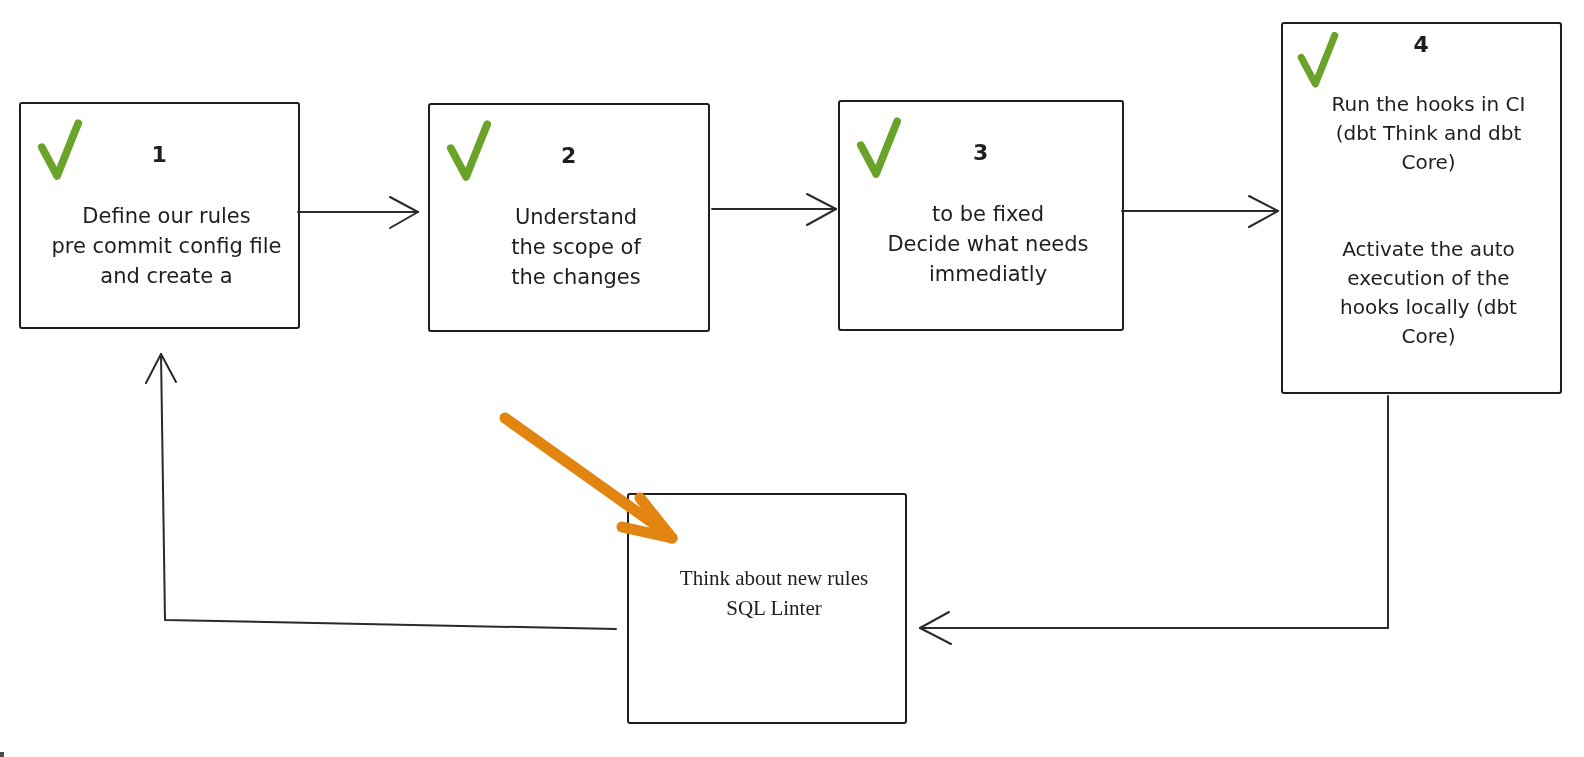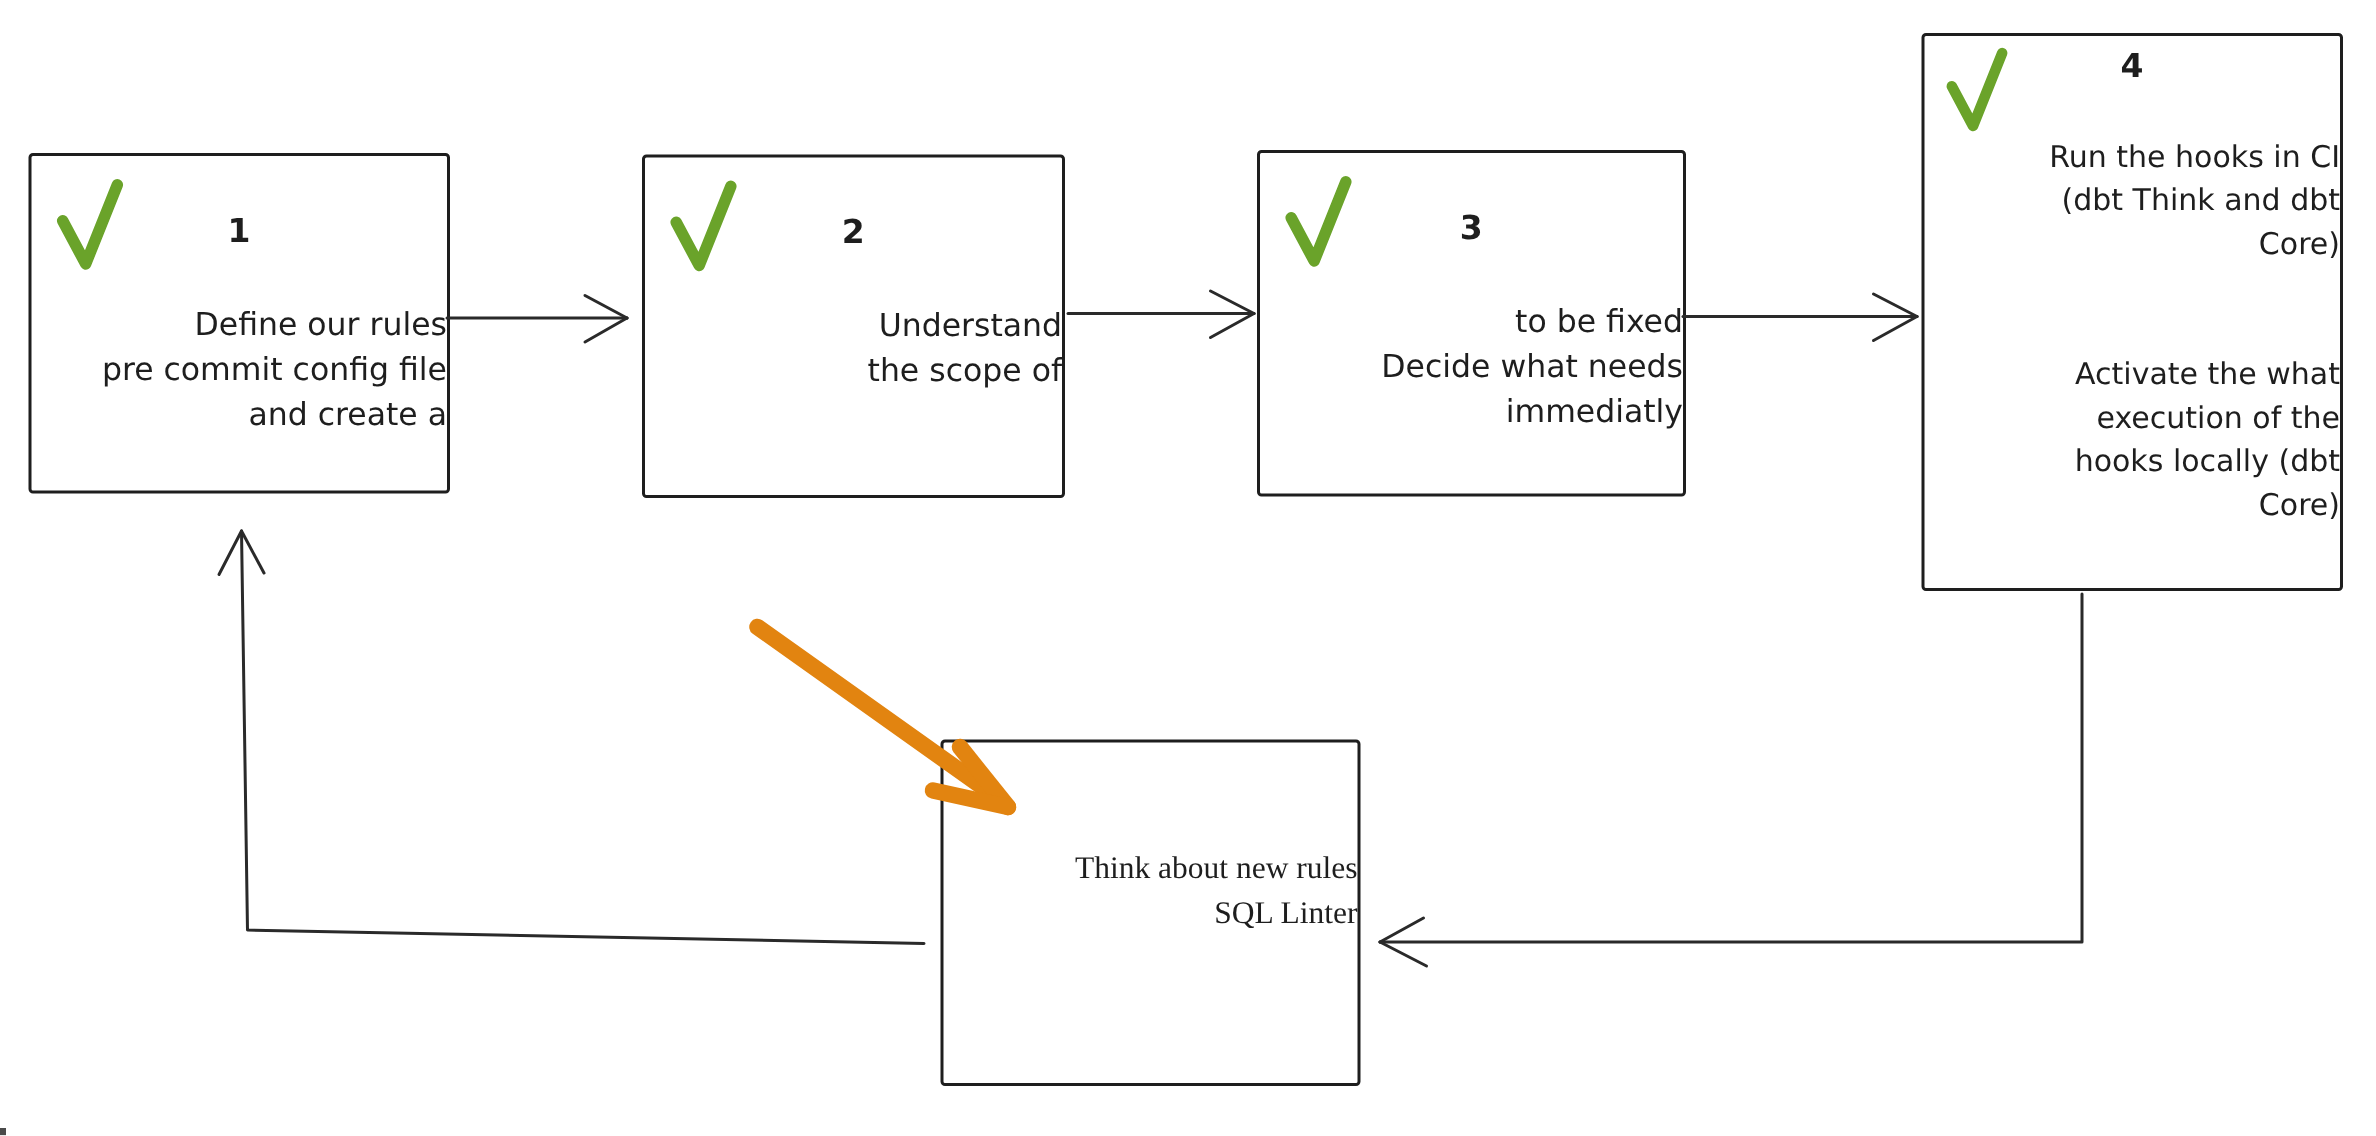--- a/index.html
+++ b/index.html
@@ -11,21 +11,21 @@
     position:absolute;border:2px solid #1e1e1e;border-radius:3px;background:#ffffff;
   }
   .check{position:absolute;left:16px;top:13px;width:46px;height:68px;}
   .box.step4 .check{left:13px;top:7px;width:44px;height:60px;}
   .num{
     position:absolute;left:0;right:0;top:38px;text-align:center;
     font-size:22px;font-weight:bold;letter-spacing:.5px;
   }
   .box.step4 .num{top:8px;}
   .lines{
-    position:absolute;left:0;right:0;text-align:right;
+    position:absolute;left:0;right:0;text-align:center;
     font-size:21px;line-height:30px;margin-left:14px;
   }
   .lines .line{min-height:30px;white-space:nowrap;}
   .box.step1 .lines,.box.step2 .lines,.box.step3 .lines{top:97px;}
   .box.step4 .lines{top:66px;line-height:29px;font-size:20px;}
   .box.step4 .lines .line{min-height:29px;}
   .box.loop .lines{top:68px;}
   #arrow-overlay{position:absolute;left:0;top:0;width:1584px;height:757px;pointer-events:none;}
   #arrow-overlay path{fill:none;stroke:#2a2a2a;stroke-width:2;stroke-linecap:round;stroke-linejoin:round;}
   #arrow-overlay g[data-name="orange-feedback-arrow"] path{stroke:#e28410;stroke-width:11;}
@@ -49,20 +49,21 @@
   </div>
 
   <div class="box step2" style="left:428px;top:103px;width:278px;height:225px;" data-name="step-box-2">
     <svg class="check" viewBox="0 0 48 68" data-name="checkmark-icon">
       <polyline points="5,30 21,60 43,5" fill="none" stroke="#6aa32a" stroke-width="8" stroke-linecap="round" stroke-linejoin="round"></polyline>
     </svg>
     <div class="num" data-name="step-number">2</div>
     <div class="lines" data-name="step-text">
       <div class="line" data-name="step-text-line">Understand</div>
       <div class="line" data-name="step-text-line">the scope of</div>
+      <div class="line" data-name="step-text-line">the changes</div>
     </div>
   </div>
 
   <div class="box step3" style="left:838px;top:100px;width:282px;height:227px;" data-name="step-box-3">
     <svg class="check" viewBox="0 0 48 68" data-name="checkmark-icon">
       <polyline points="5,30 21,60 43,5" fill="none" stroke="#6aa32a" stroke-width="8" stroke-linecap="round" stroke-linejoin="round"></polyline>
     </svg>
     <div class="num" data-name="step-number">3</div>
     <div class="lines" data-name="step-text">
       <div class="line" data-name="step-text-line">to be fixed</div>
@@ -75,21 +76,21 @@
     <svg class="check" viewBox="0 0 48 68" data-name="checkmark-icon">
       <polyline points="5,30 21,60 43,5" fill="none" stroke="#6aa32a" stroke-width="8" stroke-linecap="round" stroke-linejoin="round"></polyline>
     </svg>
     <div class="num" data-name="step-number">4</div>
     <div class="lines" data-name="step-text">
       <div class="line" data-name="step-text-line">Run the hooks in CI</div>
       <div class="line" data-name="step-text-line">(dbt Think and dbt</div>
       <div class="line" data-name="step-text-line">Core)</div>
       <div class="line" data-name="step-text-line"></div>
       <div class="line" data-name="step-text-line"></div>
-      <div class="line" data-name="step-text-line">Activate the what</div>
+      <div class="line" data-name="step-text-line">Activate the auto</div>
       <div class="line" data-name="step-text-line">execution of the</div>
       <div class="line" data-name="step-text-line">hooks locally (dbt</div>
       <div class="line" data-name="step-text-line">Core)</div>
     </div>
   </div>
 
   <div class="box loop" style="left:627px;top:493px;width:276px;height:227px;font-family:Liberation Serif, serif;" data-name="feedback-box">
     <div class="lines" data-name="feedback-text">
       <div class="line" data-name="feedback-text-line">Think about new rules</div>
       <div class="line" data-name="feedback-text-line">SQL Linter</div>

